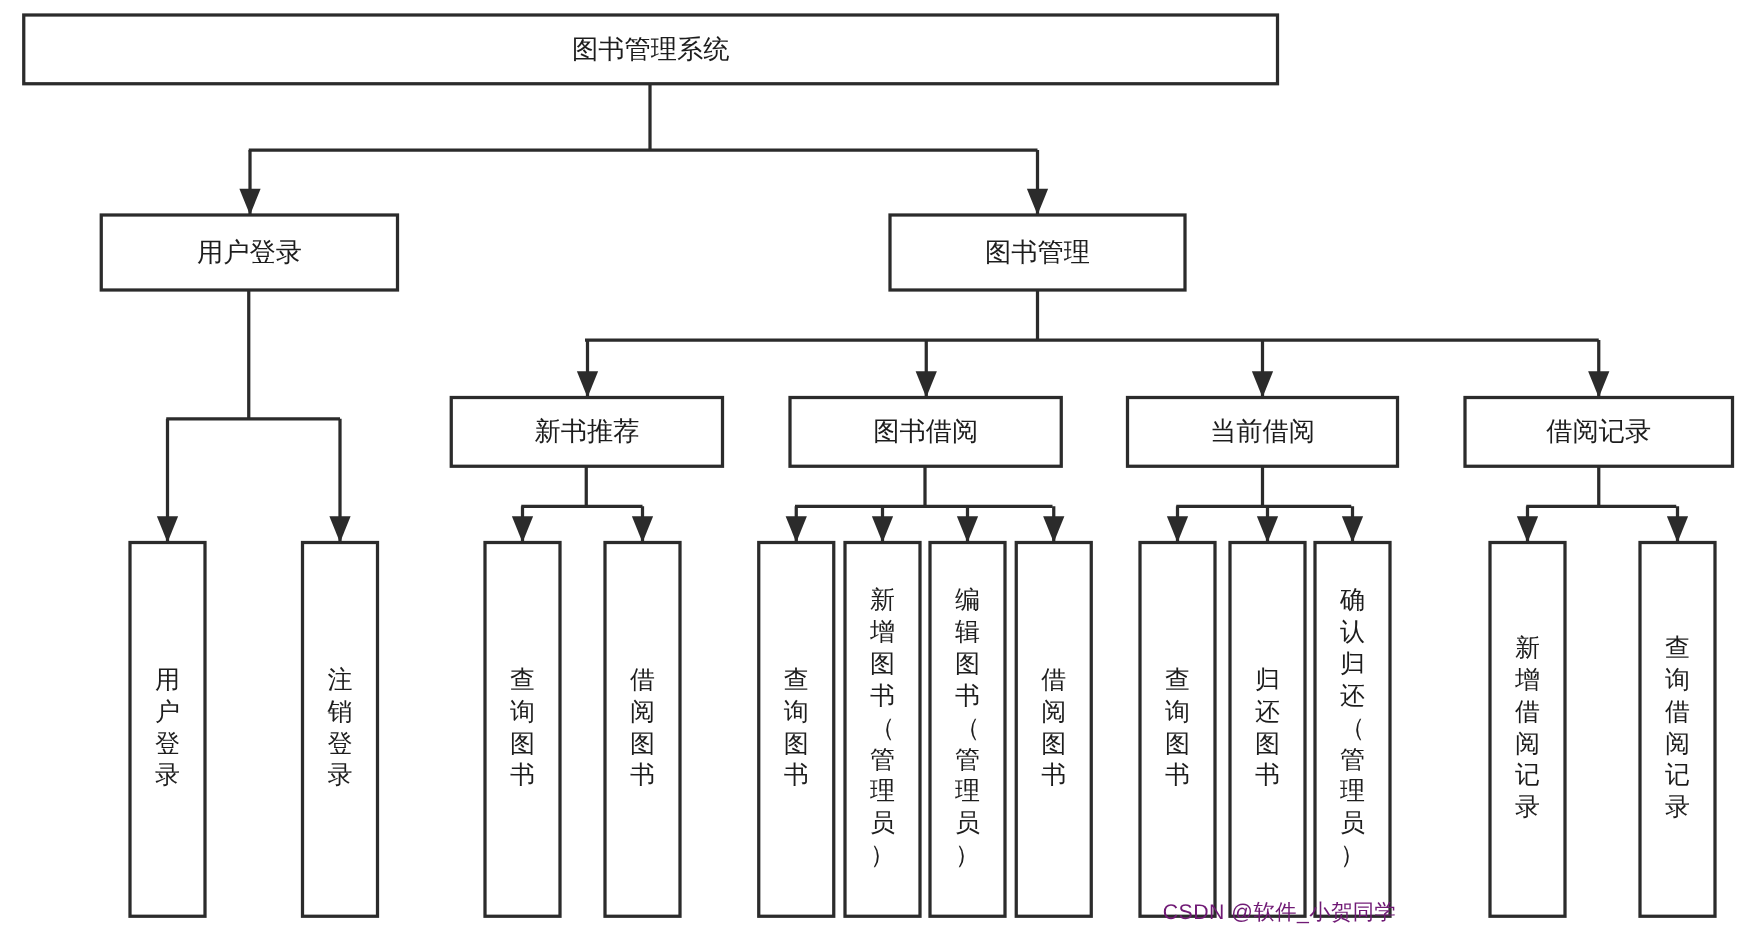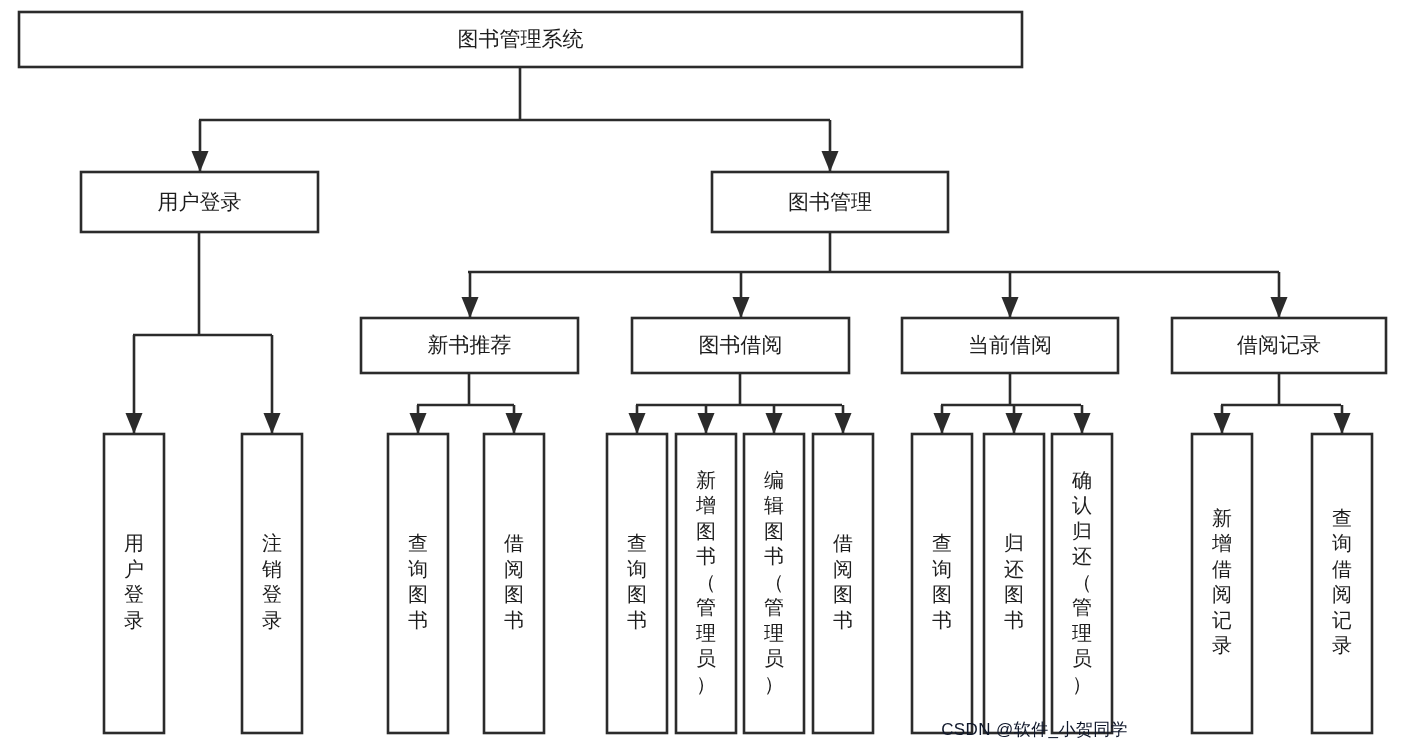--- a/index.html
+++ b/index.html
@@ -47,25 +47,25 @@
     font-size: 21px;
     text-anchor: middle;
     dominant-baseline: middle;
   }
   .node-label.vertical {
     font-size: 20px;
     letter-spacing: 0px;
   }
   .watermark {
     position: absolute;
-    right: 13px;
+    right: 24px;
     bottom: 6px;
     font-family: "Liberation Sans", "DejaVu Sans", sans-serif;
     font-size: 17px;
-    color: #0f172a;
+    color: #701a75;
     white-space: nowrap;
     letter-spacing: 0.4px;
   }
 </style>
 </head>
 <body>
 
 <div id="chart-root">
   <svg class="flow" viewBox="0 0 1405 747">
     <g id="connectors-layer">

